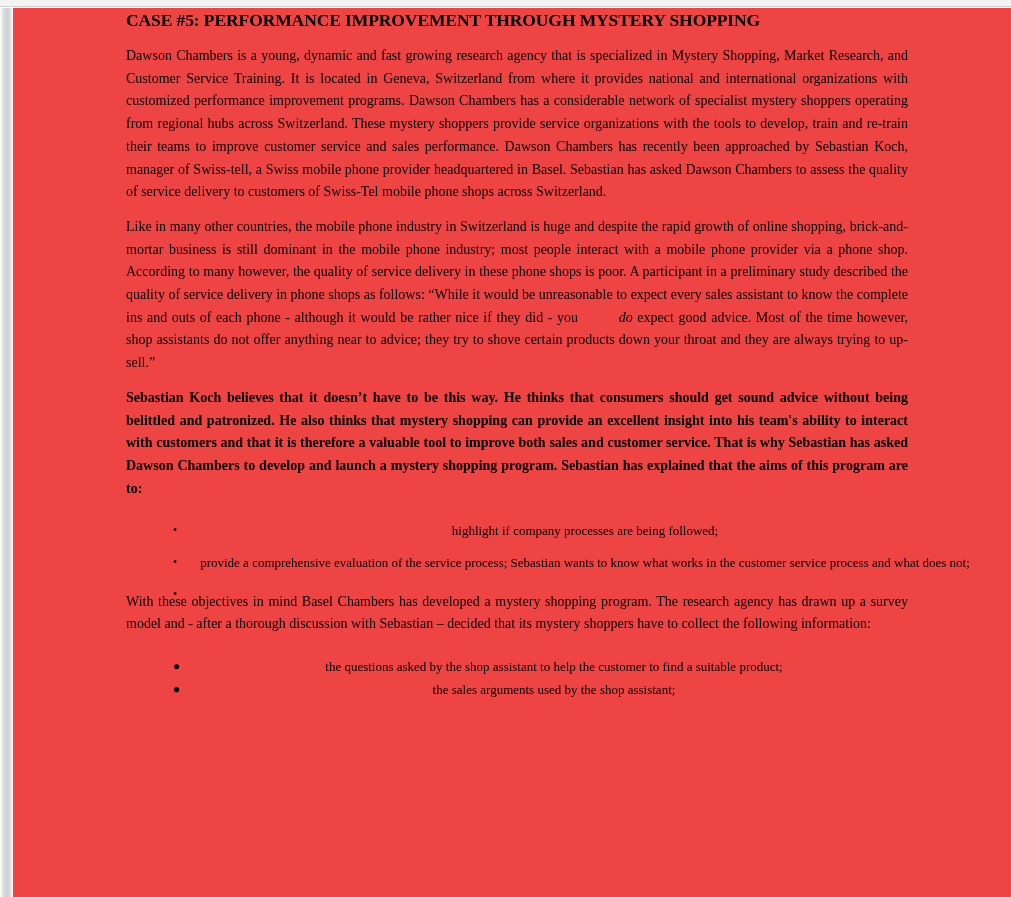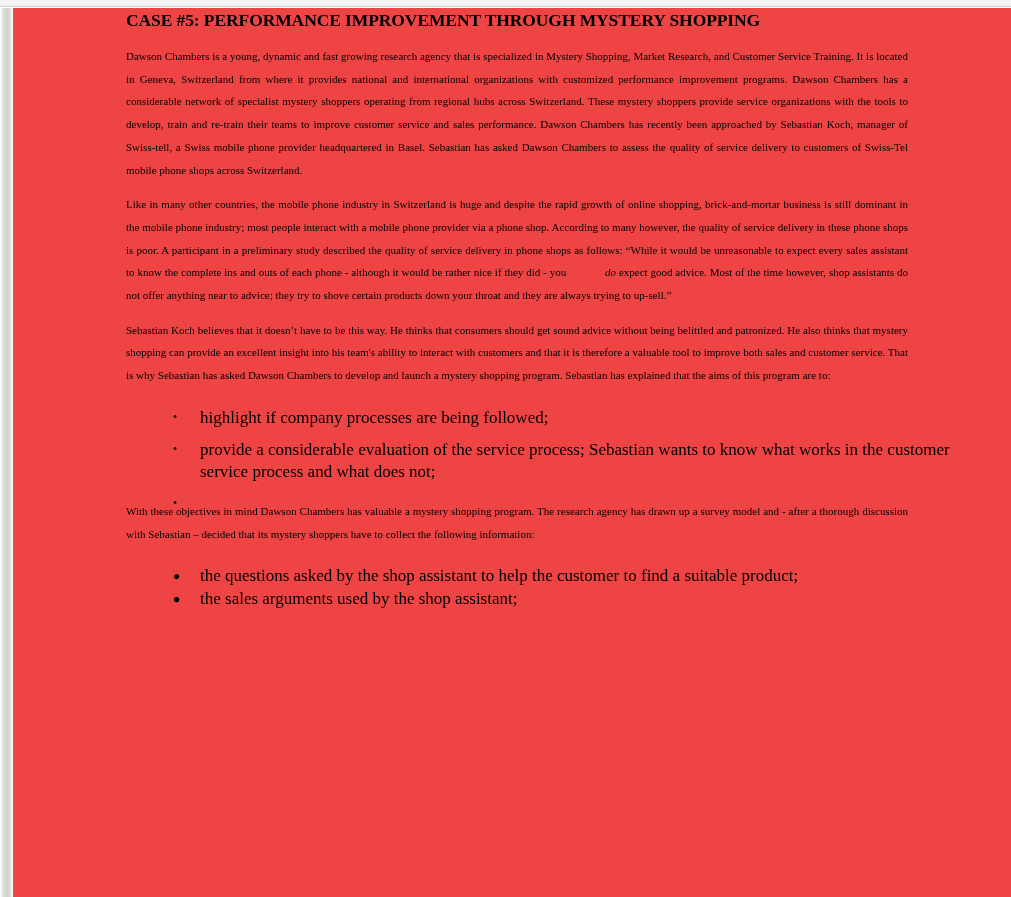--- a/index.html
+++ b/index.html
@@ -56,49 +56,50 @@
   h1.case-title {
     font-size: 17.5px;
     font-weight: bold;
     margin: 0 0 14px 0;
     letter-spacing: -0.1px;
     line-height: 21px;
     white-space: nowrap;
   }
 
   p.body-par {
-    font-size: 11px;
+    font-size: 14px;
     line-height: 22.7px;
     margin: 0 0 12px 0;
     text-align: justify;
     text-justify: inter-word;
     hyphens: none;
   }
   p.body-par.gap-before {
+    font-weight: bold;
   }
   p.body-par.tight-after {
     margin-bottom: 10px;
   }
   p.body-par em {
     font-style: italic;
     margin-left: 36px;
   }
 
   
   ul.blist {
     list-style: none;
     margin: 0;
     padding: 0;
   }
   ul.blist li {
     position: relative;
-    font-size: 17px;
+    font-size: 13px;
     line-height: 22.7px;
     padding-left: 74px;   
-    text-align: left;
+    text-align: center;
   }
   ul.blist li .bullet {
     position: absolute;
     left: 47px;
     top: 0;
     line-height: 22.7px;
   }
 
   
   ul.list-aims {
@@ -154,28 +155,28 @@
 
     <p class="body-par gap-before tight-after">Sebastian Koch believes that it doesn’t have to be this way. He thinks that consumers should get sound advice without being belittled and patronized. He also thinks that mystery shopping can provide an excellent insight into his team's ability to interact with customers and that it is therefore a valuable tool to improve both sales and customer service. That is why Sebastian has asked Dawson Chambers to develop and launch a mystery shopping program.  Sebastian has explained that the aims of this program are to:</p>
 
     <ul class="blist list-aims">
       <li>
         <span class="bullet"></span>
         <span>highlight if company processes are being followed;</span>
       </li>
       <li>
         <span class="bullet"></span>
-        <span>provide a considerable evaluation of the service process; Sebastian wants to know what works in the customer service process and what does not;</span>
+        <span>provide a comprehensive evaluation of the service process; Sebastian wants to know what works in the customer service process and what does not;</span>
       </li>
       <li>
         <span class="bullet"></span>
       </li>
     </ul>
 
-    <p class="body-par">With these objectives in mind Dawson Chambers has valuable a mystery shopping program. The research agency has drawn up a survey model and - after a thorough discussion with Sebastian – decided that its mystery shoppers have to collect the following information:</p>
+    <p class="body-par">With these objectives in mind Basel Chambers has developed a mystery shopping program. The research agency has drawn up a survey model and - after a thorough discussion with Sebastian – decided that its mystery shoppers have to collect the following information:</p>
 
     <ul class="blist list-info">
       <li>
         <span class="bullet"></span>
         <span>the questions asked by the shop assistant to help the customer to find a suitable product;</span>
       </li>
       <li>
         <span class="bullet"></span>
       </li>
       <li>

